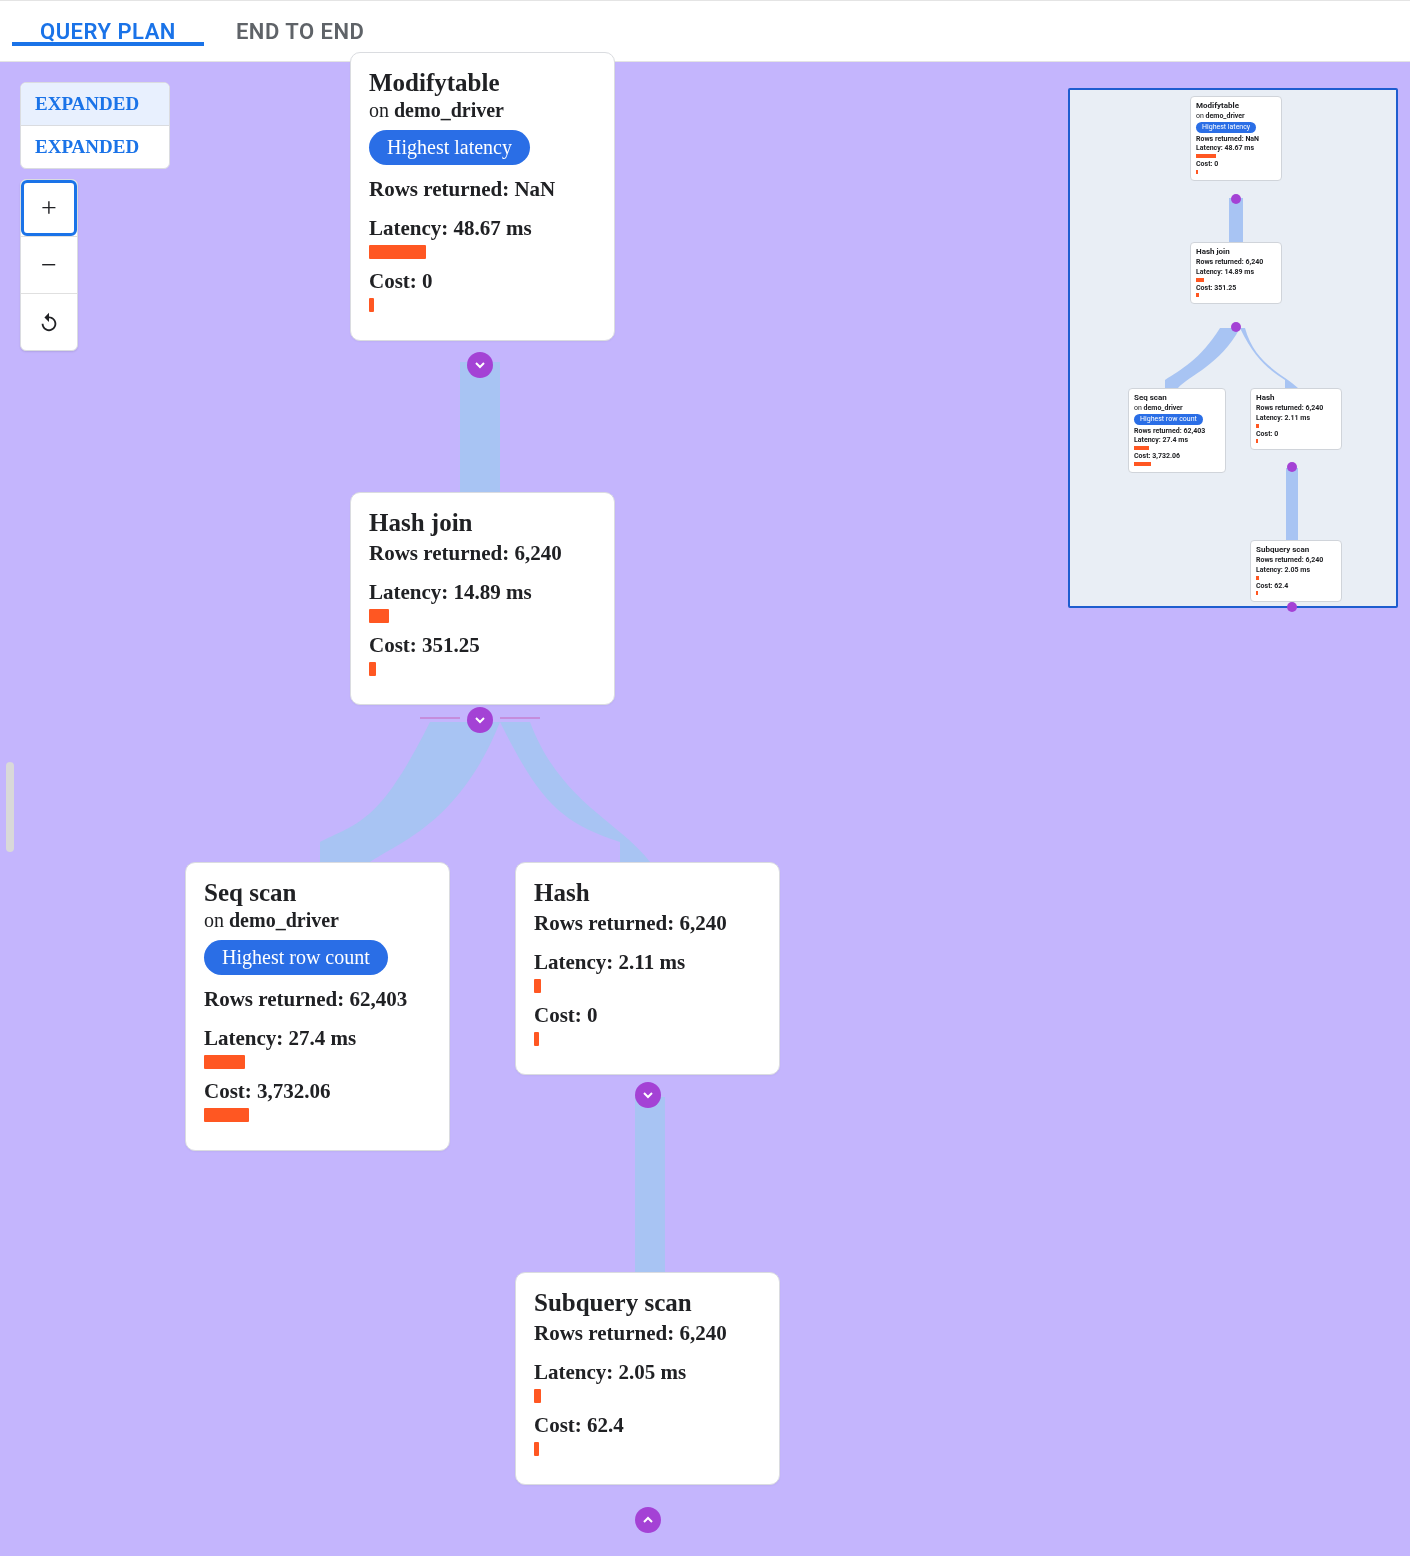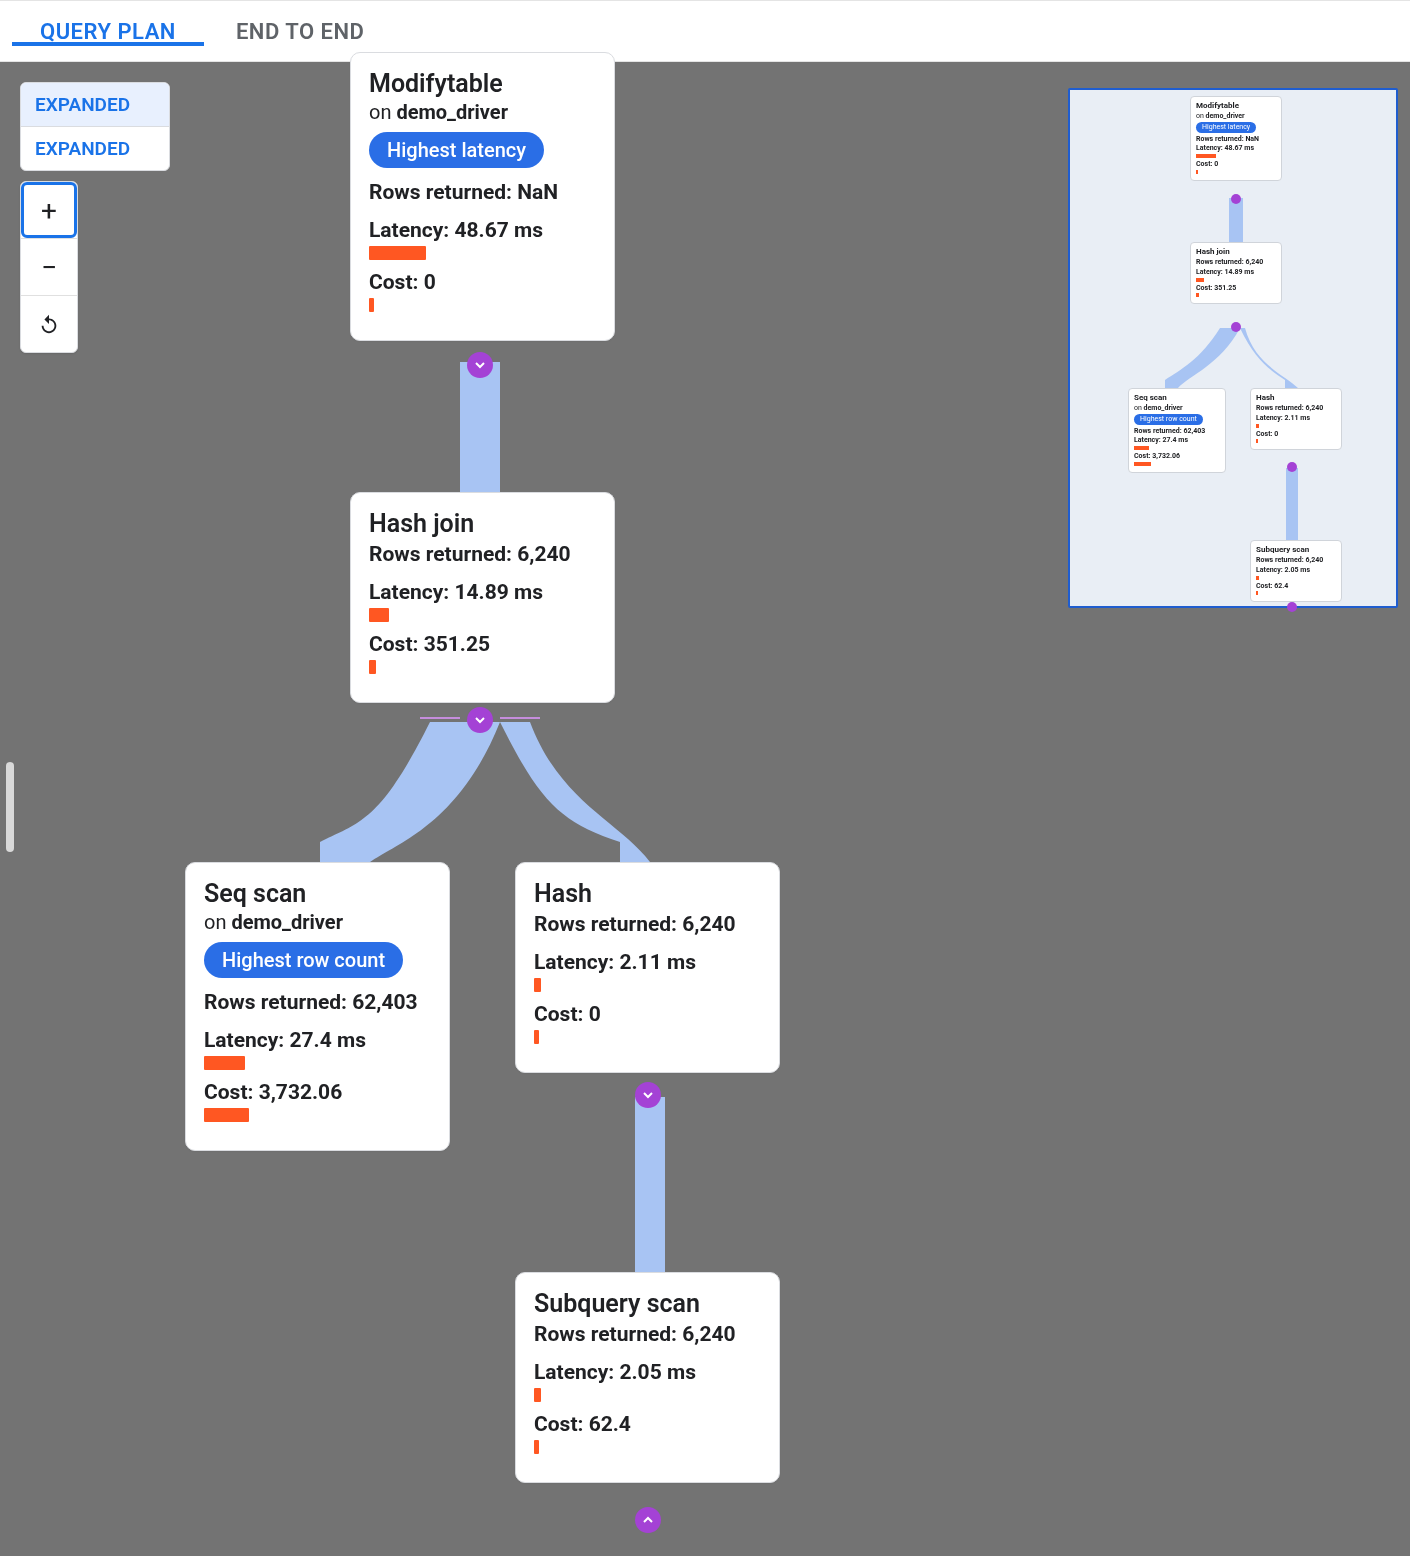--- a/index.html
+++ b/index.html
@@ -4,21 +4,21 @@
 <style>
   * { box-sizing: border-box; }
   html, body { margin: 0; padding: 0; font-family: -apple-system, BlinkMacSystemFont, "Segoe UI", Roboto, Helvetica, Arial, sans-serif; background: #fff; color: #202124; }
   .page { width: 1410px; height: 1556px; position: relative; overflow: hidden; background: #fafafa; }
   
   .tabbar { display: flex; align-items: center; gap: 60px; padding: 16px 40px; height: 62px; border-top: 1px solid #e4e4e4; border-bottom: 1px solid #e4e4e4; background: #fff; }
   .tab { font-size: 22px; font-weight: 600; letter-spacing: 0.5px; color: #5f6368; cursor: pointer; height: 100%; display: flex; align-items: center; }
   .tab.active { color: #1a73e8; position: relative; }
   .tab.active::after { content:""; position:absolute; left:-28px; right:-28px; bottom:-1px; height:4px; background:#1a73e8; }
   
-  .canvas { position: absolute; left:0; right:0; top:62px; bottom:0; background: #737373; }
+  .canvas { position: absolute; left:0; right:0; top:62px; bottom:0; background: #c4b5fd; font-family: Liberation Serif, serif; }
   .canvas-left-scroll { position:absolute; left:6px; top:700px; width:8px; height:90px; background:#d9d9d9; border-radius:4px; }
   
   .controls { position:absolute; top:20px; left:20px; display:flex; flex-direction:column; gap:10px; }
   .toggle-group { border:1px solid #dadce0; border-radius:6px; overflow:hidden; background:#fff; width:150px; }
   .toggle-item { font-size:19px; font-weight:600; color:#1a73e8; padding:10px 14px; cursor:pointer; }
   .toggle-item.active { background:#e8f0fe; }
   .toggle-sep { height:1px; background:#dadce0; }
   .zoom-group { border:1px solid #dadce0; border-radius:6px; background:#fff; width:58px; box-shadow:0 1px 2px rgba(0,0,0,0.1); }
   .zoom-btn { width:56px; height:56px; display:flex; align-items:center; justify-content:center; cursor:pointer; font-size:28px; }
   .zoom-btn.framed { border:3px solid #1a73e8; border-radius:6px; margin:0px; }

